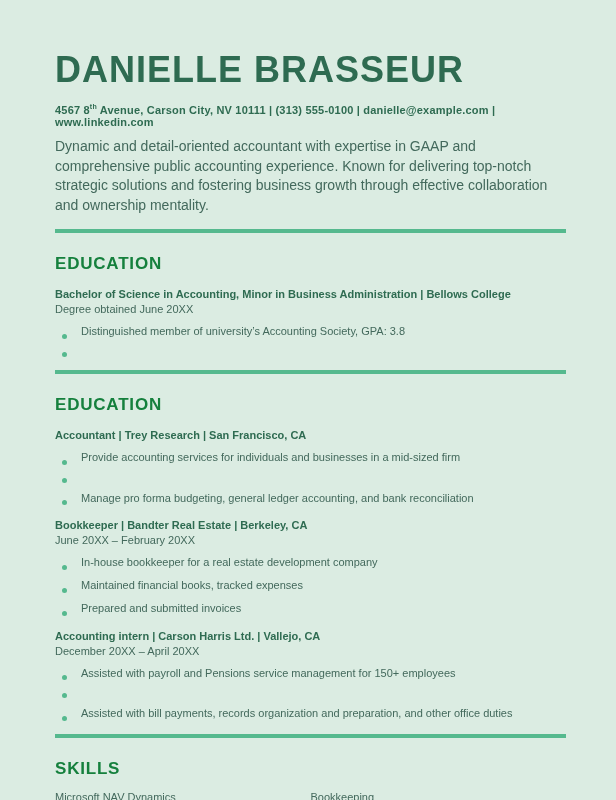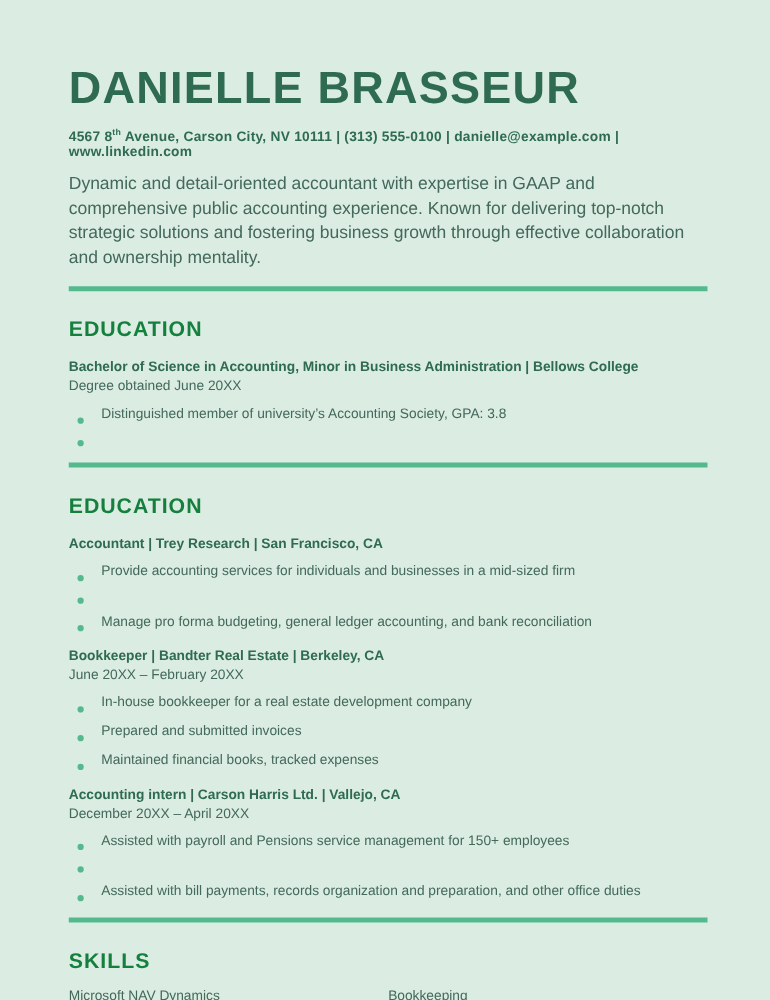--- a/index.html
+++ b/index.html
@@ -142,25 +142,25 @@
     <div>
       <div class="item-title">Bookkeeper | Bandter Real Estate | Berkeley, CA</div>
       <div class="item-date">June 20XX – February 20XX</div>
       <ul class="bullets">
         <li>
             <span class="dot"></span>
             <span>In-house bookkeeper for a real estate development company</span>
           </li>
         <li>
             <span class="dot"></span>
+            <span>Maintained financial books, tracked expenses</span>
+          </li>
+        <li>
+            <span class="dot"></span>
             <span>Prepared and submitted invoices</span>
-          </li>
-        <li>
-            <span class="dot"></span>
-            <span>Maintained financial books, tracked expenses</span>
           </li>
       </ul>
     </div>
 
     <div>
       <div class="item-title">Accounting intern | Carson Harris Ltd. | Vallejo, CA</div>
       <div class="item-date">December 20XX – April 20XX</div>
       <ul class="bullets">
         <li>
             <span class="dot"></span>

